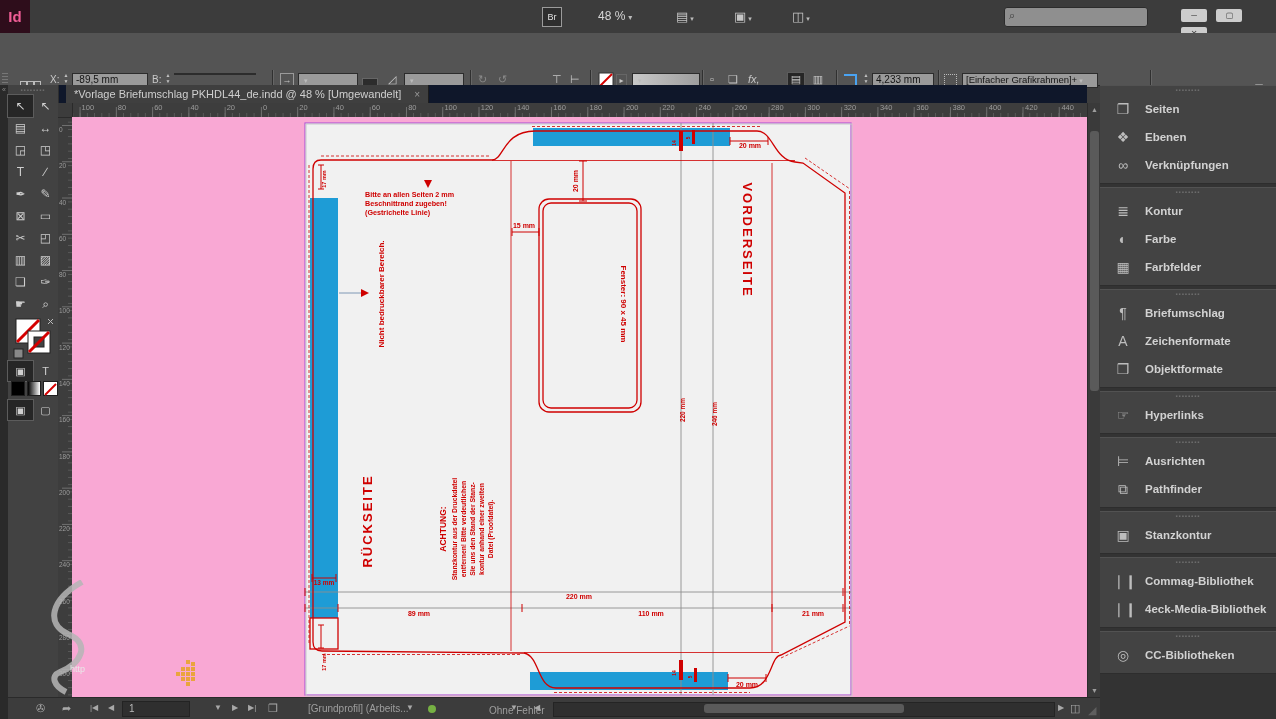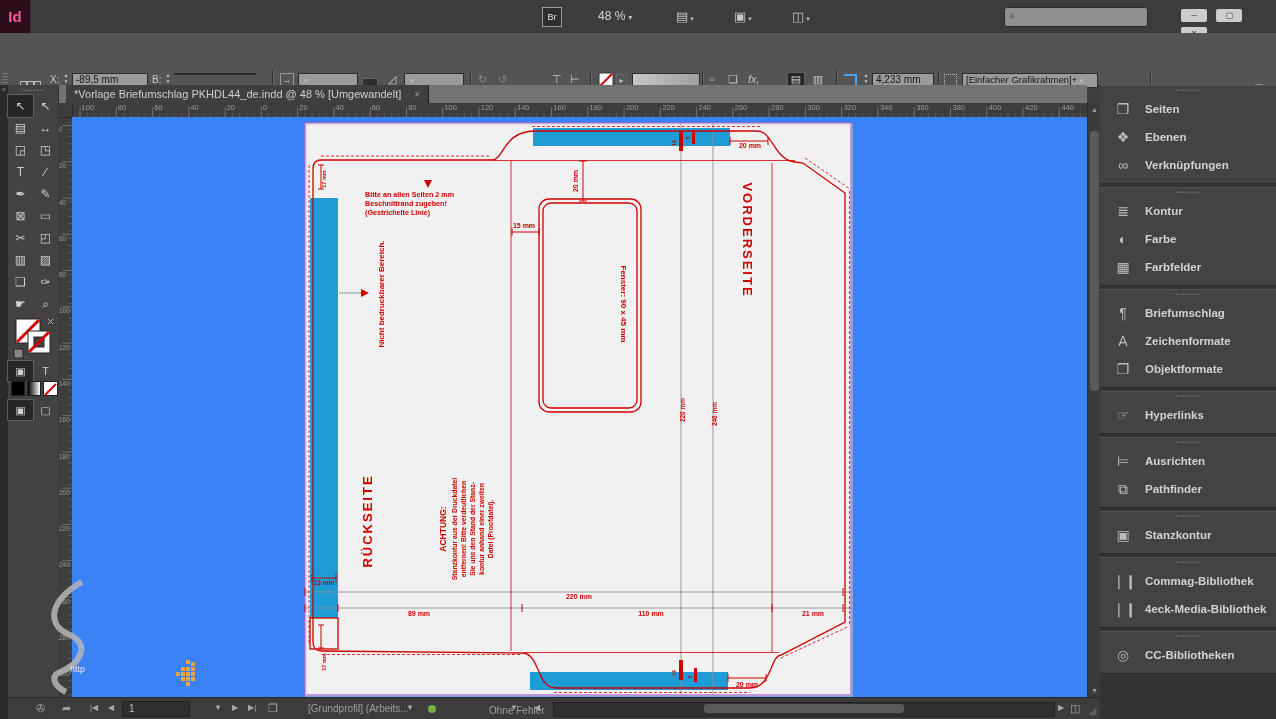--- a/index.html
+++ b/index.html
@@ -26,21 +26,21 @@
   
   #controlbar{position:absolute;left:0;top:33px;width:1276px;height:52px;background:#545454;border-bottom:1px solid #262626;}
   .lbl{color:#c9c9c9;font-size:10px;}
   .fld{background:#9a9a9a;border:1px solid #2c2c2c;color:#141414;font-size:10px;line-height:12px;padding:0 3px;overflow:hidden;white-space:nowrap;}
   .stp{color:#c2c2c2;font-size:5px;line-height:5.5px;text-align:center;width:8px;}
   .vsep{position:absolute;top:37px;width:1px;height:44px;background:#303030;box-shadow:1px 0 0 #666;}
   .cic{position:absolute;color:#c6c6c6;font-size:11px;text-align:center;}
   .cicd{color:#8a8a8a;}
   .boxic{border:1px solid #9a9a9a;width:12px;height:12px;line-height:12px;font-size:9px;}
   
-  #tabbar{position:absolute;left:8px;top:85px;width:1079px;height:18px;background:#737373;}
+  #tabbar{position:absolute;left:8px;top:85px;width:1079px;height:18px;background:#0f172a;}
   #doctab{position:absolute;left:58px;top:0;height:18px;background:#3f3f3f;border-right:1px solid #1d1d1d;
           color:#cfcfcf;font-size:11px;line-height:18px;padding:0 8px;}
   #doctab .close{color:#9a9a9a;margin-left:10px;font-size:10px;}
   
   #hruler{position:absolute;left:58px;top:103px;width:1029px;height:14px;background:#3d3d3d;border-bottom:1px solid #2a2a2a;
     background-image:
       repeating-linear-gradient(90deg,#707070 0 1px,transparent 1px 36.28px),
       repeating-linear-gradient(90deg,#5a5a5a 0 1px,transparent 1px 7.256px);
     background-size:36.28px 10px,7.256px 4px;background-repeat:repeat-x;
     background-position:21.6px bottom,7.1px bottom;}
@@ -59,21 +59,21 @@
   #toolgrip{height:10px;text-align:center;color:#6d6d6d;font-size:6px;letter-spacing:1px;line-height:10px;}
   #tools{display:grid;grid-template-columns:25px 25px;}
   .tool{width:25px;height:22px;display:flex;align-items:center;justify-content:center;color:#cfcfcf;font-size:12px;}
   .tool.tsel{background:#262626;outline:1px solid #5c5c5c;}
   .tool.small{height:20px;font-size:11px;}
   #fsblock{position:relative;height:46px;}
   #applyrow{display:flex;gap:2px;padding-left:3px;}
   .applysw{width:13px;height:13px;border:1px solid #1f1f1f;position:relative;}
   #viewrow{display:grid;grid-template-columns:25px 25px;margin-top:4px;}
   
-  #canvas{position:absolute;left:72px;top:117px;width:1015px;height:580px;background:#3b82f6;overflow:hidden;}
+  #canvas{position:absolute;left:72px;top:117px;width:1015px;height:580px;background:#f9a8d4;overflow:hidden;}
   
   #vscroll{position:absolute;left:1087px;top:103px;width:13px;height:594px;background:#3a3a3a;border-left:1px solid #2c2c2c;}
   .scar{position:absolute;color:#9c9c9c;font-size:7px;left:3px;}
   #vthumb{position:absolute;left:2px;top:28px;width:9px;height:260px;background:#5a5a5a;border-radius:3px;}
   
   #statusbar{position:absolute;left:8px;top:697px;width:1092px;height:22px;background:#3c3c3c;border-top:1px solid #2a2a2a;}
   .sic{position:absolute;color:#a8a8a8;font-size:11px;}
   .stx{position:absolute;color:#9e9e9e;font-size:10px;line-height:16px;}
   #hstrack{position:absolute;left:545px;top:4px;width:500px;height:13px;background:#2f2f2f;border:1px solid #242424;}
   #hthumb{position:absolute;left:150px;top:1px;width:200px;height:9px;background:#5a5a5a;border-radius:3px;}

